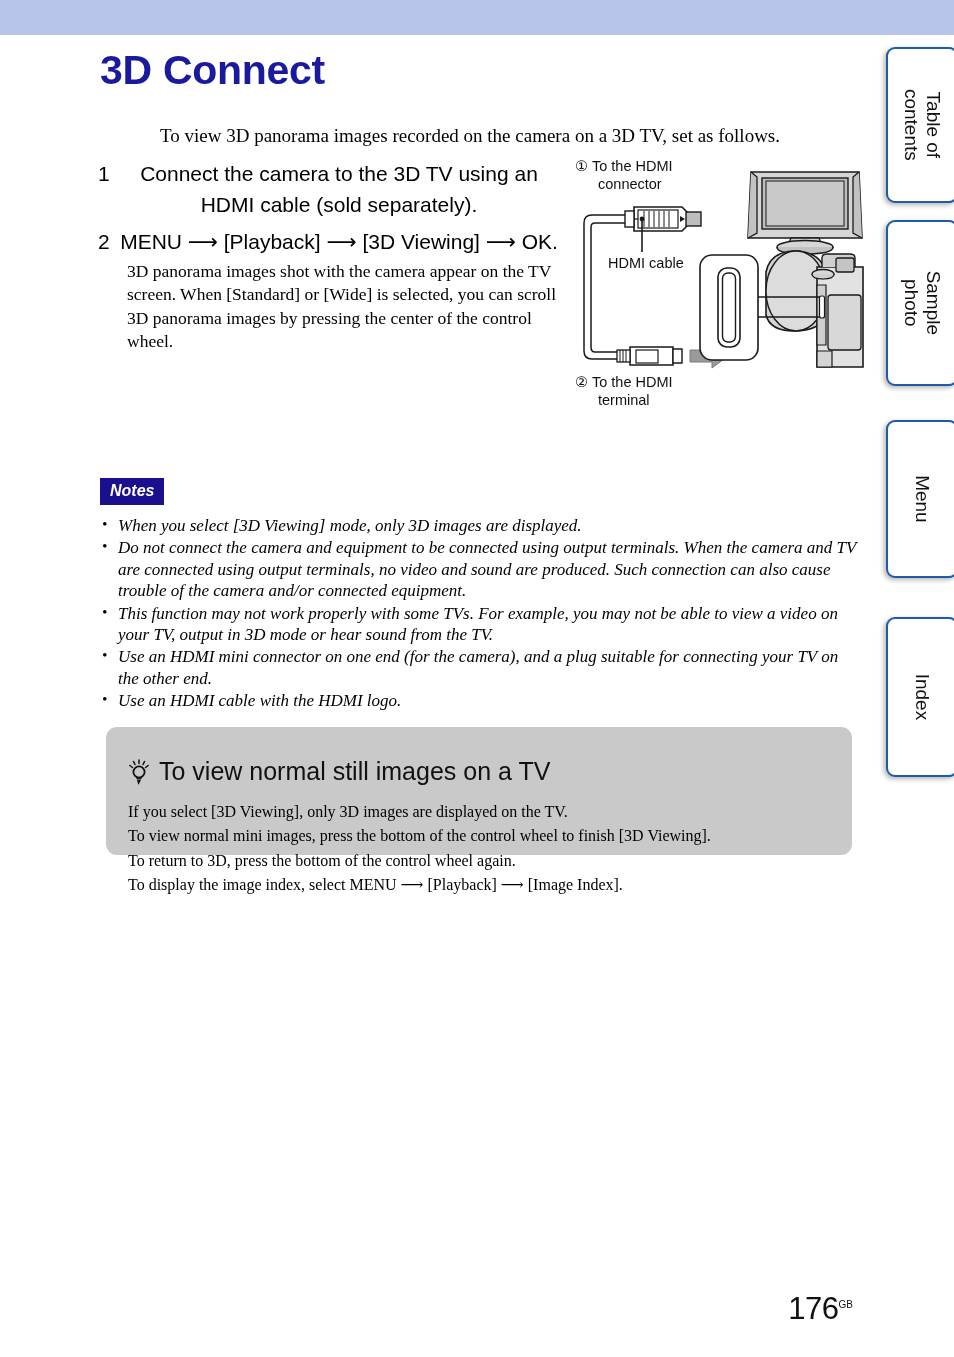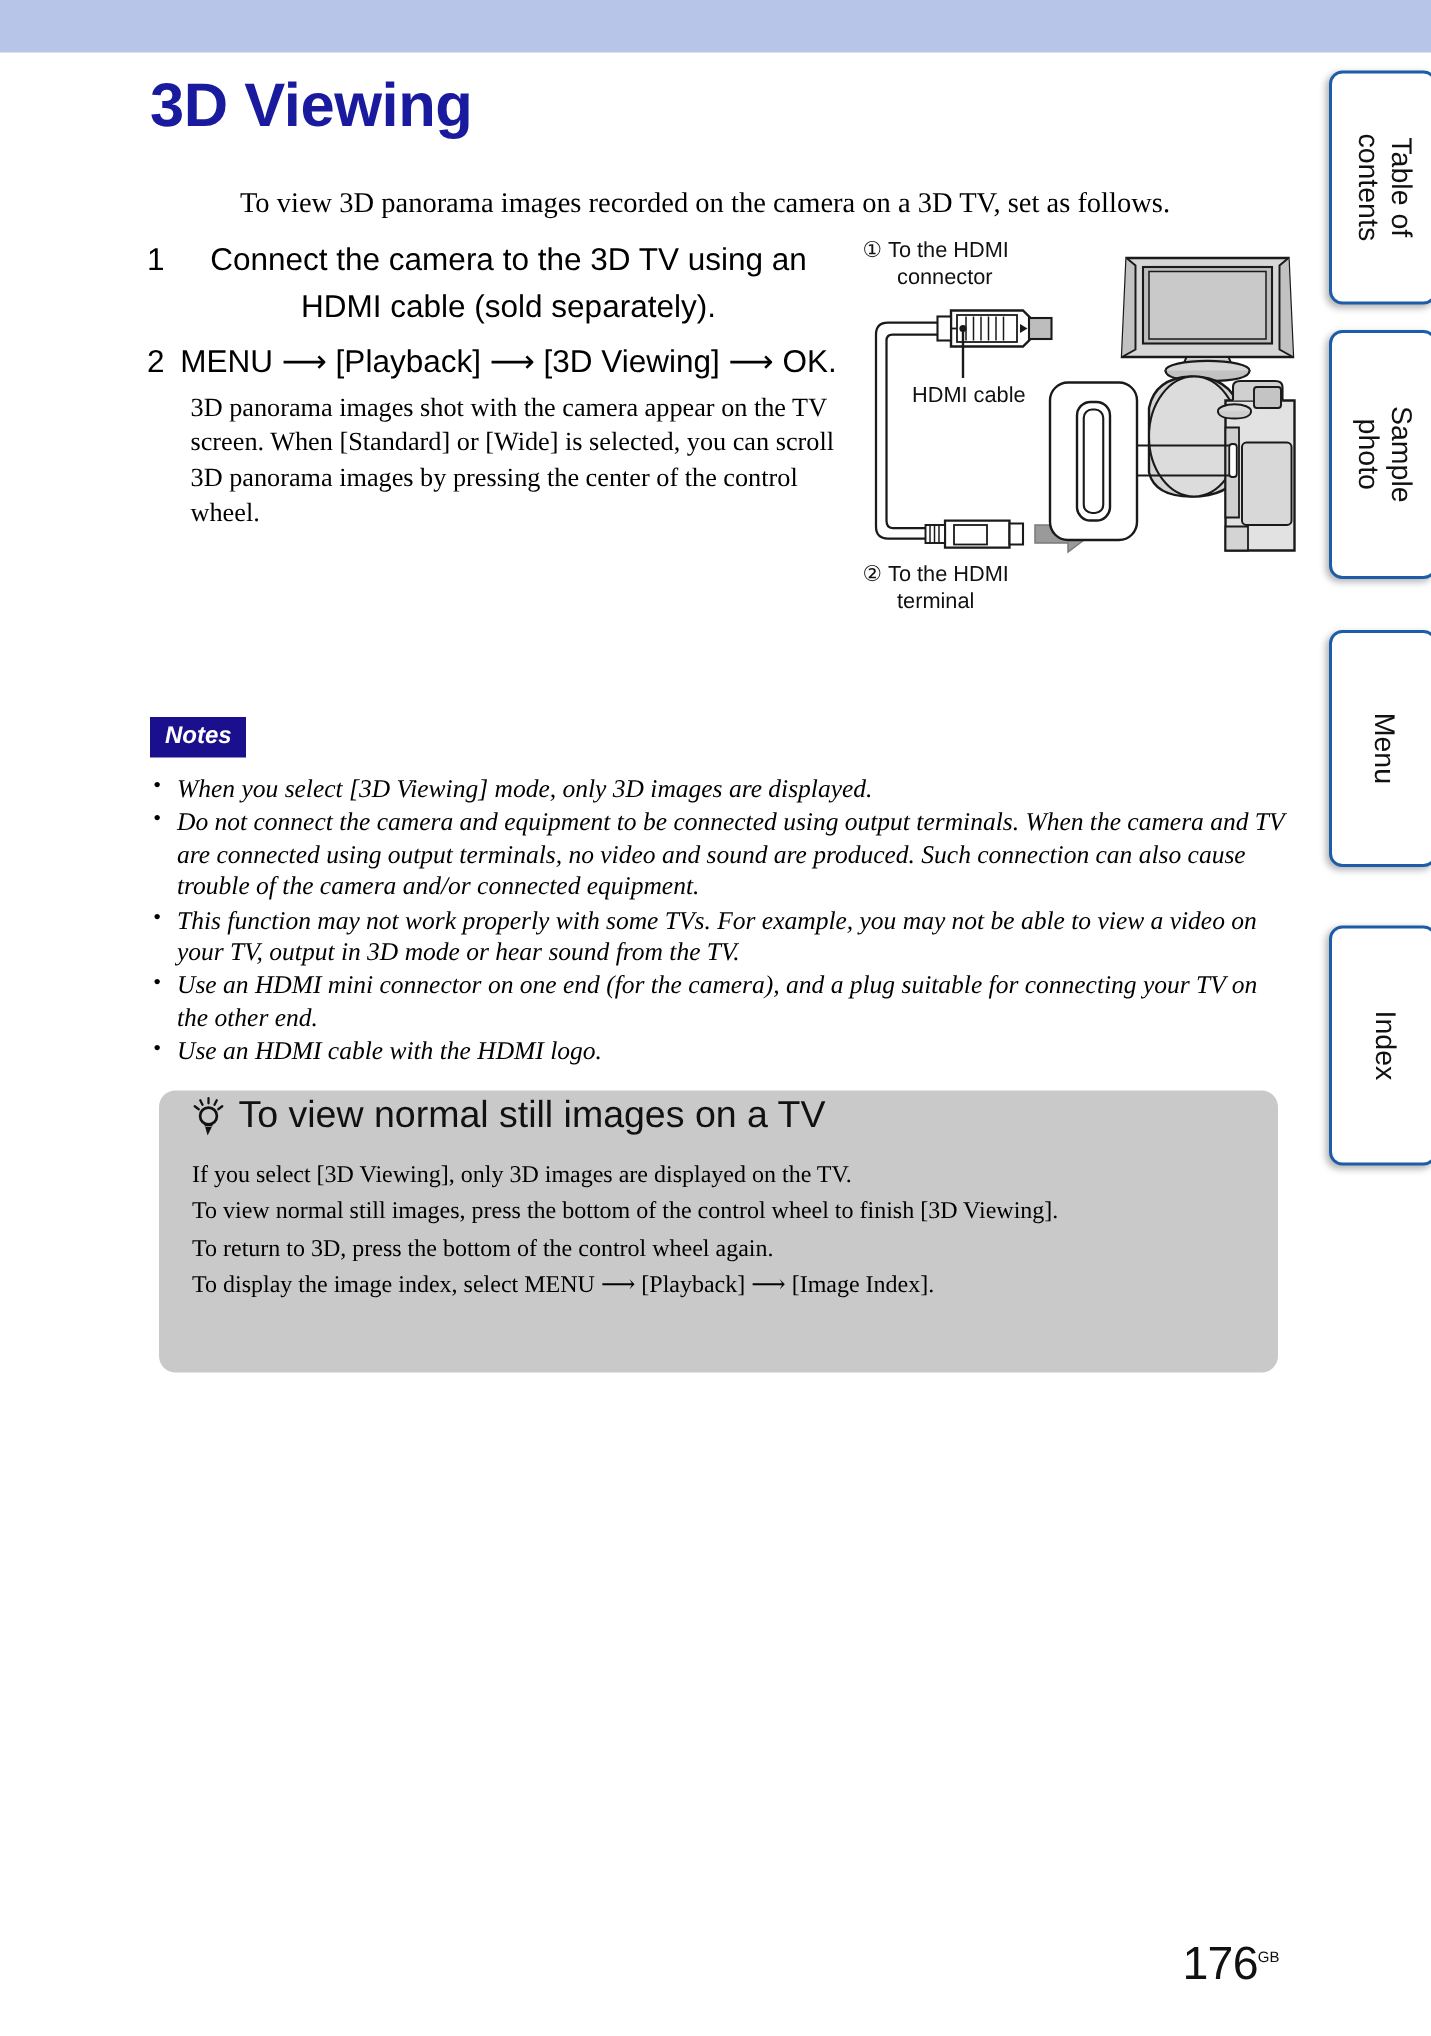--- a/index.html
+++ b/index.html
@@ -147,25 +147,25 @@
     top: 0;
     font-size: 15px;
   }
 
   
   .tip-box {
     position: absolute;
     left: 106px;
     top: 692px;
     width: 746px;
-    height: 188px;
+    height: 128px;
     background: #c9c9c9;
     border-radius: 11px;
     box-sizing: border-box;
-    padding: 2px 22px 16px 22px;
+    padding: 30px 22px 16px 22px;
   }
   .tip-head {
     display: flex;
     align-items: center;
     font-family: "Liberation Sans", "DejaVu Sans", sans-serif;
     font-size: 25px;
     color: #111;
     margin-bottom: 14px;
   }
   .bulb-icon {
@@ -233,21 +233,21 @@
   #tab-2 { top: 373px; height: 158px; }
   #tab-3 { top: 570px; height: 160px; }
 </style>
 </head>
 <body>
 
 <div class="top-band"></div>
 
 <div class="page">
 
-  <div class="title">3D Viewing</div>
+  <div class="title">3D Connect</div>
 
   <div class="intro">To view 3D panorama images recorded on the camera on a 3D TV, set as follows.</div>
 
   <div class="steps">
 
     <div class="step">
       <div class="step-row">
         <div class="step-num">1</div>
         <div class="step-text">Connect the camera to the 3D TV using an HDMI cable (sold separately).</div>
       </div>
@@ -399,21 +399,21 @@
           <line x1="1.8" y1="6.5" x2="4.5" y2="8.5"></line>
           <line x1="20.2" y1="6.5" x2="17.5" y2="8.5"></line>
         </g>
         <circle cx="11" cy="13" r="5.6" fill="none" stroke="#111" stroke-width="1.8"></circle>
         <rect x="8.4" y="18.2" width="5.2" height="1.7" fill="#111"></rect>
         <path d="M8.8,20.4 L13.2,20.4 L10.4,26 Z" fill="#111"></path>
       </svg>
       <span>To view normal still images on a TV</span>
     </div>
     <div class="tip-line">If you select [3D Viewing], only 3D images are displayed on the TV.</div>
-    <div class="tip-line">To view normal still images, press the bottom of the control wheel to finish [3D Viewing].</div>
+    <div class="tip-line">To view normal mini images, press the bottom of the control wheel to finish [3D Viewing].</div>
     <div class="tip-line">To return to 3D, press the bottom of the control wheel again.</div>
     <div class="tip-line">To display the image index, select MENU ⟶ [Playback] ⟶ [Image Index].</div>
   </div>
 
   <div class="page-number">
     <span>176</span><sup>GB</sup>
   </div>
 
 </div>
 

